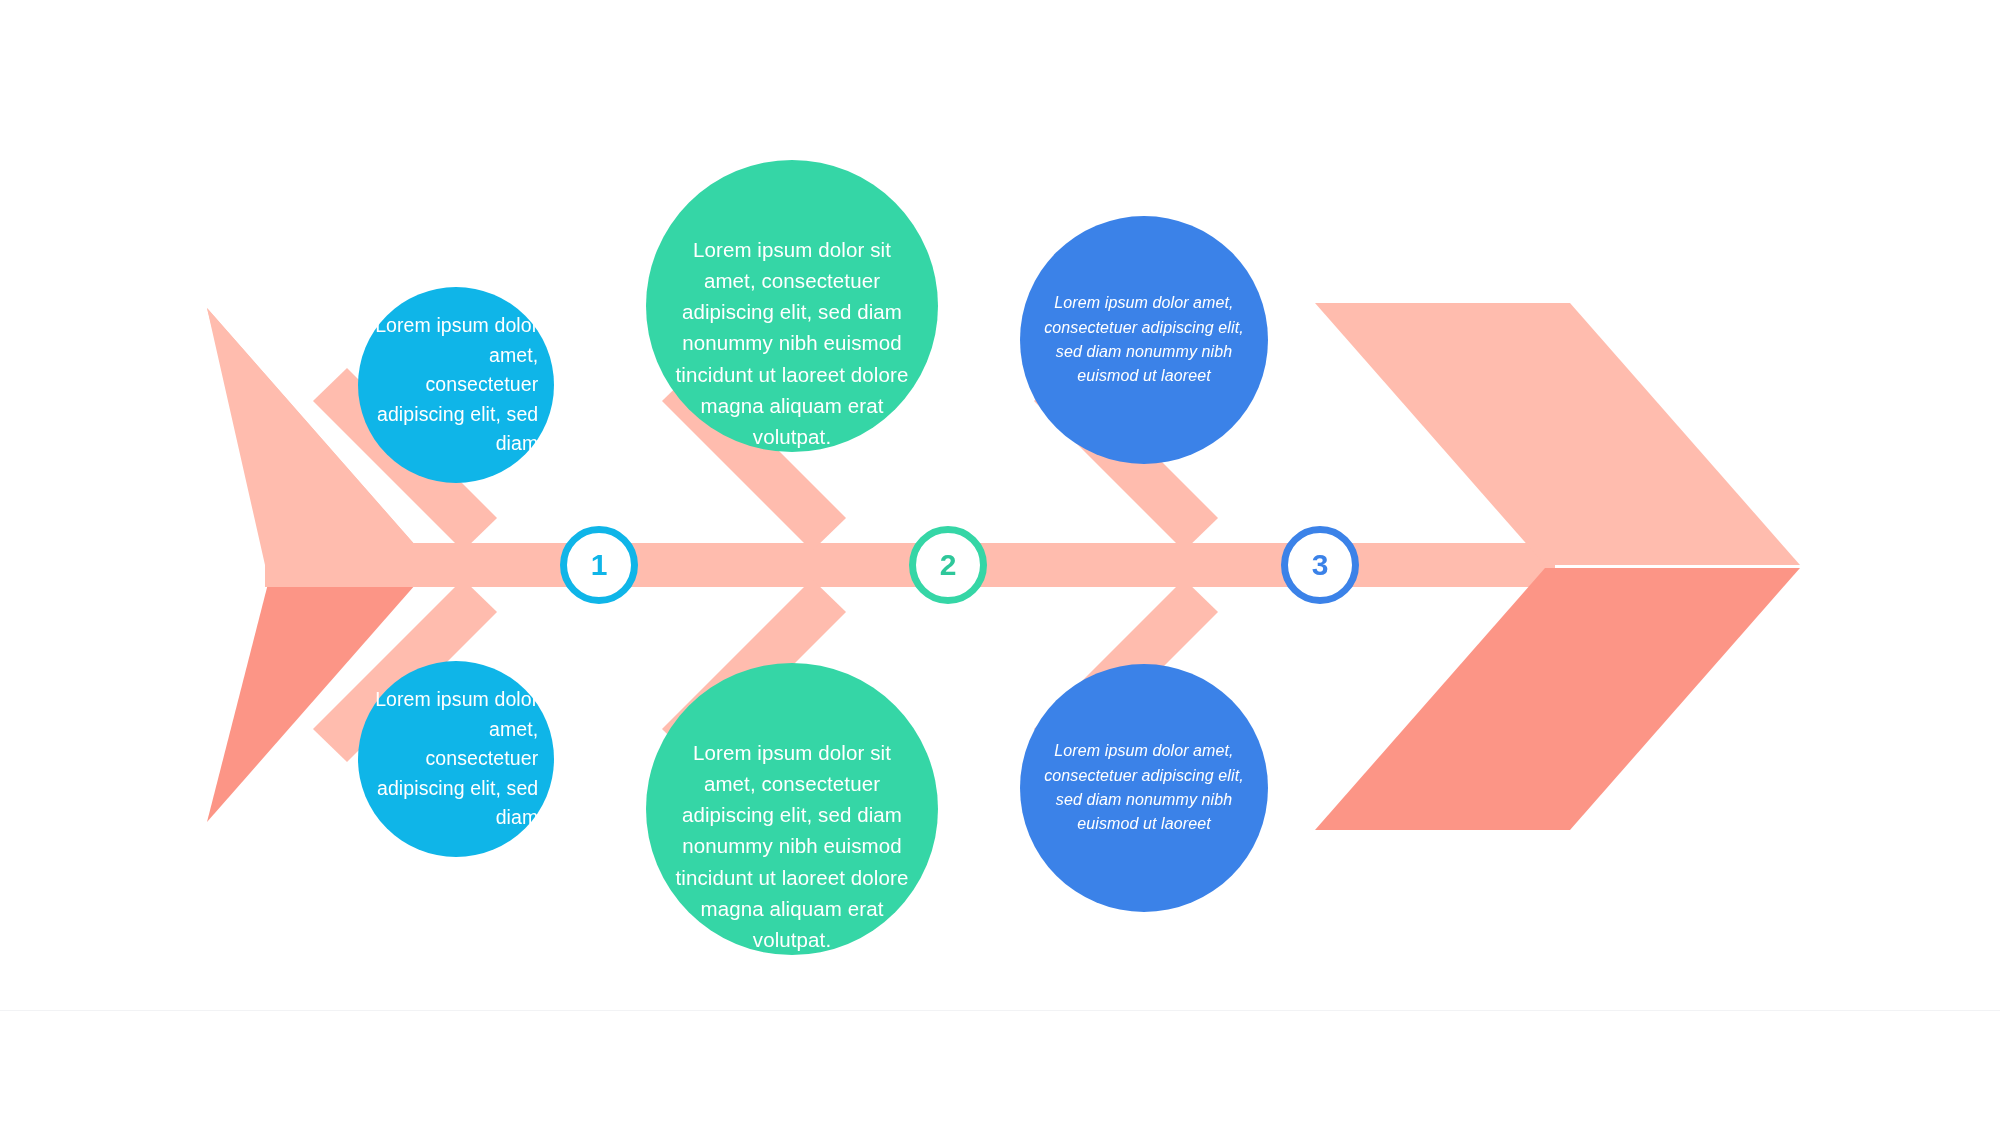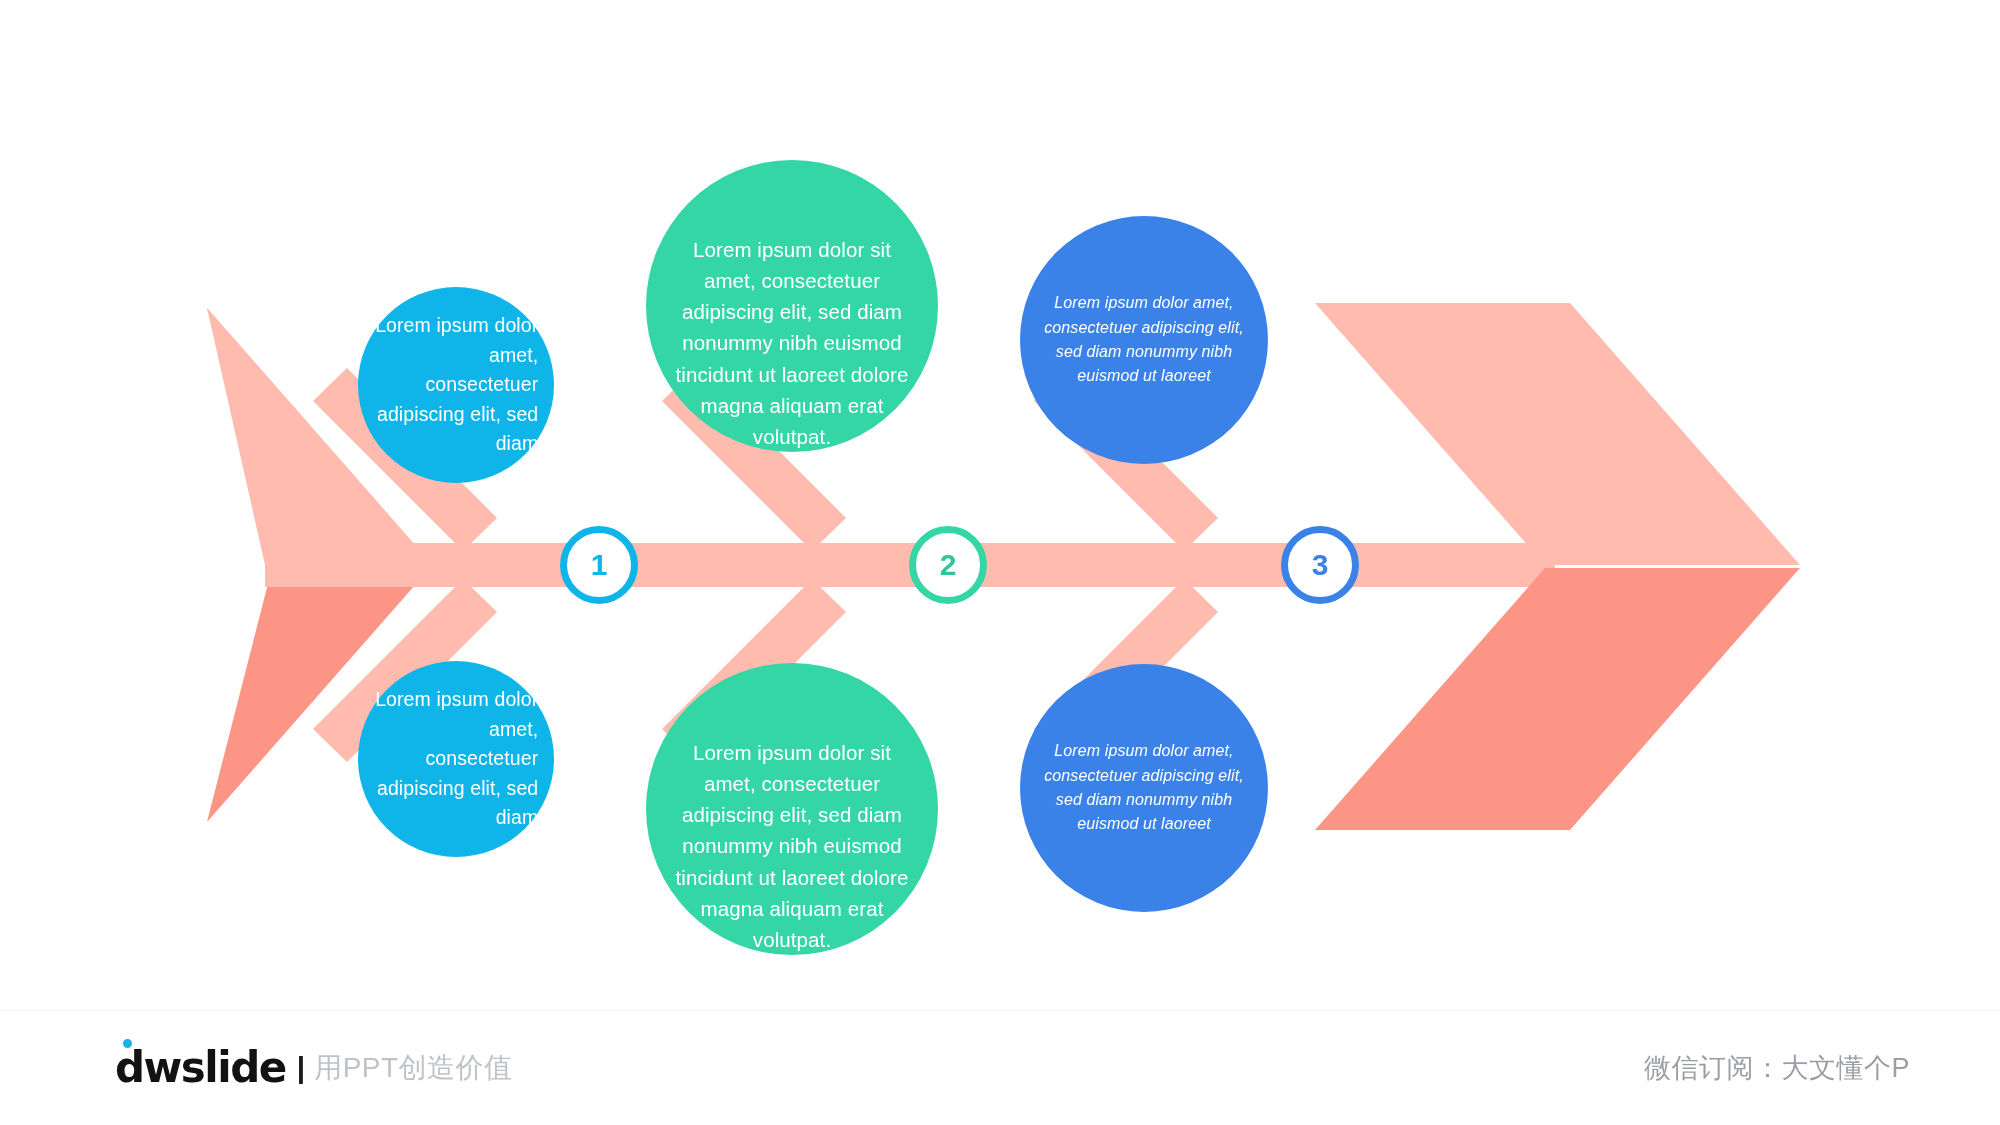--- a/index.html
+++ b/index.html
@@ -199,23 +199,16 @@
     </div>
 
     <div class="node-marker" style="left:1281px; top:526px; border:7px solid #3b82e8; color:#3b82e8;">
       <span>3</span>
     </div>
 
   </div>
 
   <div id="footer">
 
-    <div id="footer-brand">
-      <span id="brand-logo">dwslide</span>
-      <span id="brand-dot" style="left: 8px; top: -8px;"></span>
-      <span id="brand-sep">|</span>
-      <span id="brand-tagline">用PPT创造价值</span>
-    </div>
-
-    <div id="footer-wechat">微信订阅：大文懂个P</div>
+
   </div>
 
 </div>
 
 </body></html>

